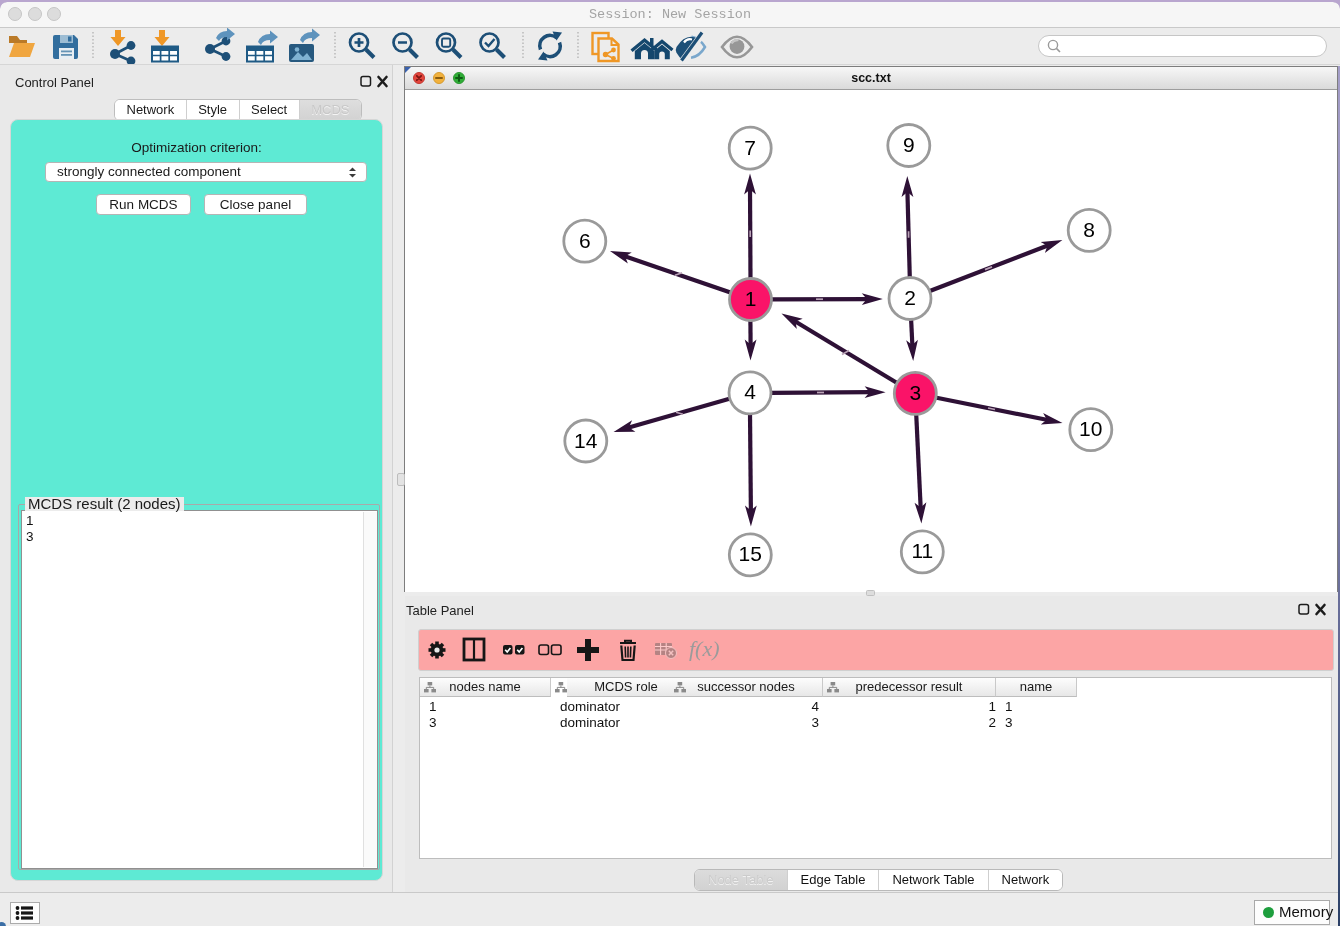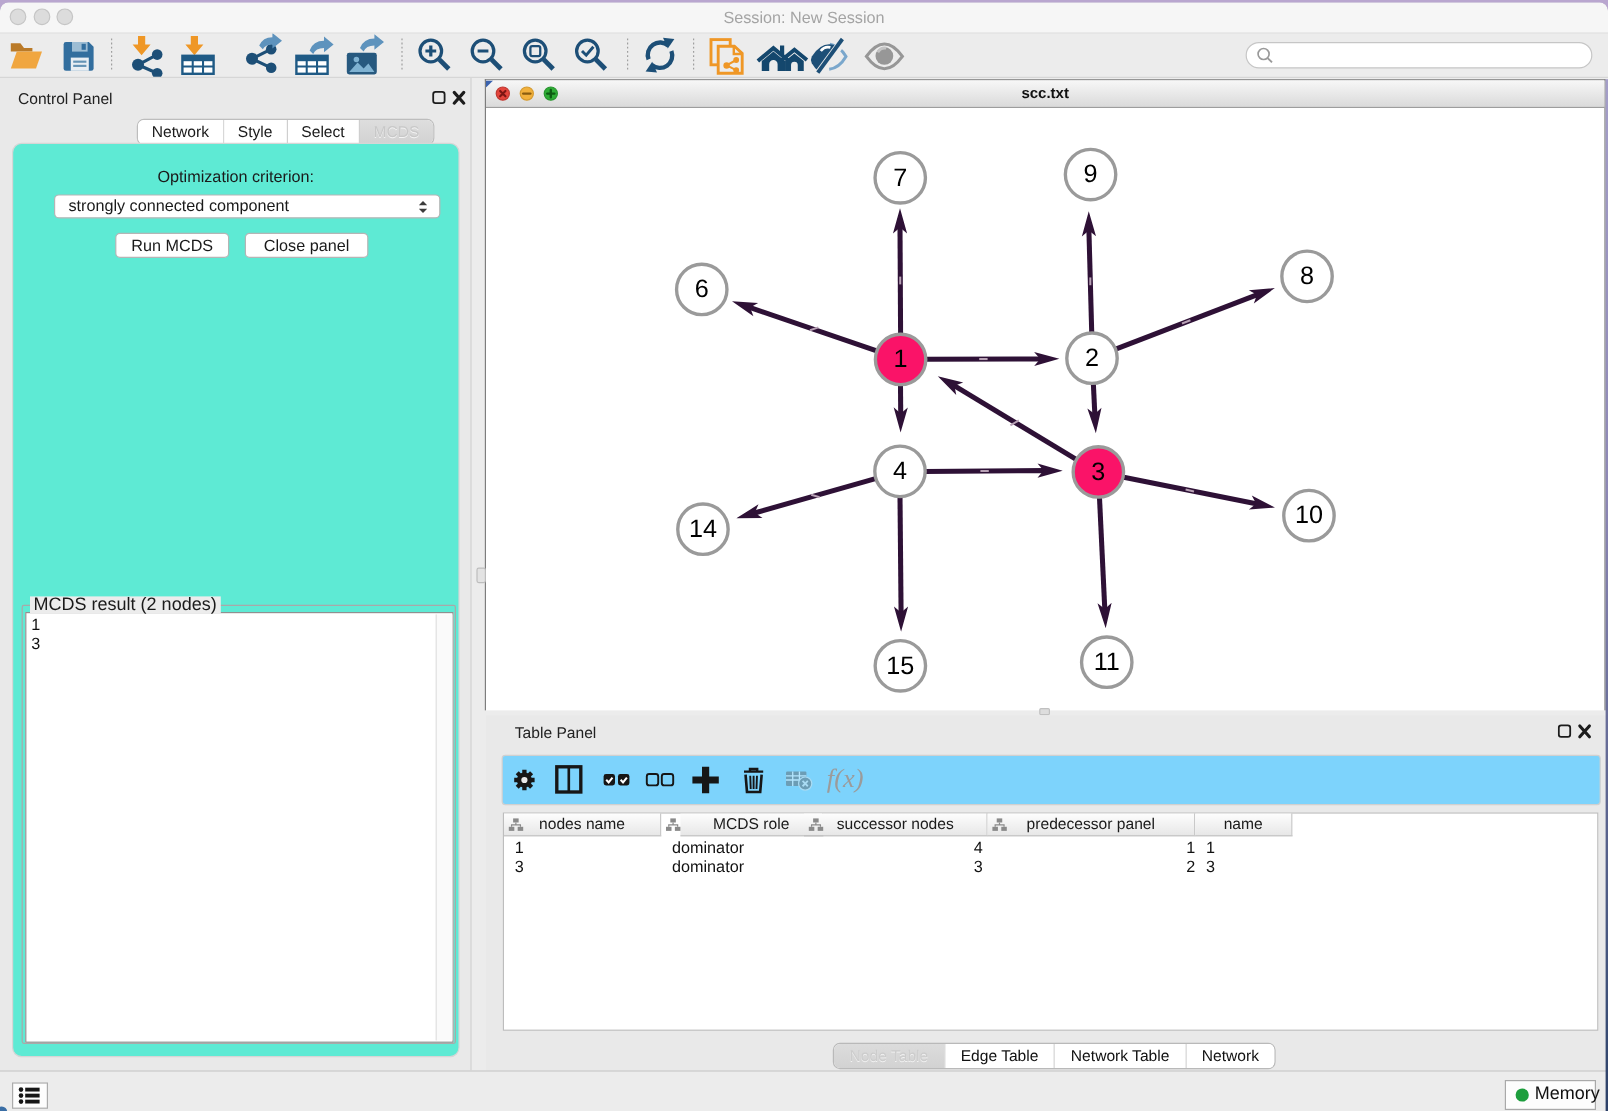--- a/index.html
+++ b/index.html
@@ -8,21 +8,21 @@
   .abs{position:absolute;}
   #win{position:absolute;left:0;top:2px;width:1340px;height:924px;
        background:#ececec;border-radius:7px 7px 0 0;overflow:hidden;
        box-shadow:inset 0 1px 0 #9f86bb;}
   
   #titlebar{position:absolute;left:0;top:0;width:1340px;height:25px;background:#f6f6f6;
             border-bottom:1px solid #c9c9c9;border-radius:7px 7px 0 0;}
   .tl{position:absolute;top:5px;width:12px;height:12px;border-radius:50%;
       background:#dcdcdc;border:1px solid #c5c5c5;}
   #wtitle{position:absolute;left:0;top:0;width:100%;text-align:center;line-height:25px;
-          font-size:13.5px;color:#a4a4a4;}
+          font-size:13.5px;color:#a4a4a4;font-family:Liberation Mono, monospace;}
   
   #toolbar{position:absolute;left:0;top:26px;width:1340px;height:36px;background:#ececec;
            border-bottom:1px solid #d6d6d6;}
   #searchbox{position:absolute;left:1038px;top:7px;width:287px;height:20px;background:#fff;
              border:1px solid #c6c6c6;border-radius:11px;}
   
   #cpanel{position:absolute;left:0;top:63px;width:392px;height:827px;background:#e9e9e9;
           border-right:1px solid #d2d2d2;}
   #cp-title{position:absolute;left:15px;top:10px;font-size:13px;color:#222;}
   .seg{position:absolute;top:34px;height:20px;display:flex;border:1px solid #bdbdbd;
@@ -53,22 +53,22 @@
   
   #netwin{position:absolute;left:404px;top:64px;width:934px;height:526px;
           border:1px solid #7d7d7d;border-bottom:none;box-sizing:border-box;background:#fff;}
   #net-tbar{position:absolute;left:0;top:0;width:100%;height:22px;
             background:linear-gradient(#f7f7f7,#dadada);border-bottom:1px solid #9d9d9d;}
   #net-title{position:absolute;left:0;top:0;width:100%;text-align:center;line-height:22px;
              font-size:12.5px;font-weight:bold;color:#111;}
   .mac{position:absolute;top:4.5px;width:12px;height:12px;border-radius:50%;box-sizing:border-box;}
   
   #tpanel{position:absolute;left:405px;top:594px;width:935px;height:296px;background:#e9e9e9;}
-  #tp-title{position:absolute;left:24px;top:7px;font-size:13px;color:#222;}
-  #tp-toolbar{position:absolute;left:13px;top:33px;width:914px;height:40px;background:#7dd3fc;
+  #tp-title{position:absolute;left:1px;top:7px;font-size:13px;color:#222;}
+  #tp-toolbar{position:absolute;left:13px;top:33px;width:914px;height:40px;background:#fca5a5;
               border:1px solid #d0d0d0;border-radius:3px;}
   #ttable{position:absolute;left:14px;top:81px;width:913px;height:182px;background:#fff;
           border:1px solid #bdbdbd;box-sizing:border-box;}
   .th{position:absolute;top:0;height:19px;background:linear-gradient(#fdfdfd,#e7e7e7);
       border-right:1px solid #c9c9c9;border-bottom:1px solid #bdbdbd;box-sizing:border-box;
       font-size:13px;color:#1a1a1a;text-align:center;line-height:18px;}
   .td{position:absolute;font-size:13.5px;color:#111;height:16px;line-height:16px;}
   
   #btabs{position:absolute;left:289px;top:273px;height:20px;display:flex;
          border:1px solid #b9b9b9;border-radius:6px;overflow:hidden;background:#fff;}
@@ -405,21 +405,21 @@
           <path d="M249.8 20.8 l4.4 4.4 M254.2 20.8 l-4.4 4.4" stroke="#e9e9e9" stroke-width="1.5"></path>
         </g>
 
         <text x="270" y="26" font-family="Liberation Serif,serif" font-style="italic" font-size="22" fill="#9b9b9b">f(x)</text>
       </svg>
     </div>
     <div id="ttable">
       <div class="th" style="left:0;width:131px;">nodes name</div>
       <div class="th" style="left:147px;width:119px;">MCDS role</div>
       <div class="th" style="left:250px;width:153px;">successor nodes</div>
-      <div class="th" style="left:403px;width:173px;">predecessor panel</div>
+      <div class="th" style="left:403px;width:173px;">predecessor result</div>
       <div class="th" style="left:576px;width:81px;">name</div>
       <svg width="660" height="19" viewBox="0 0 660 19" style="position:absolute;left:0;top:0;">
         <g fill="#8a8a8a">
           <g transform="translate(4,4)">
               <rect x="3.6" y="0" width="4.6" height="3.4"></rect>
               <rect x="0" y="7" width="4.6" height="3.4"></rect>
               <rect x="7.4" y="7" width="4.6" height="3.4"></rect>
               <path d="M5.9 3.4 v2 M2.3 7 v-1.6 h7.4 v1.6" stroke="#8a8a8a" fill="none" stroke-width="1"></path>
             </g>
           <g transform="translate(135,4)">

